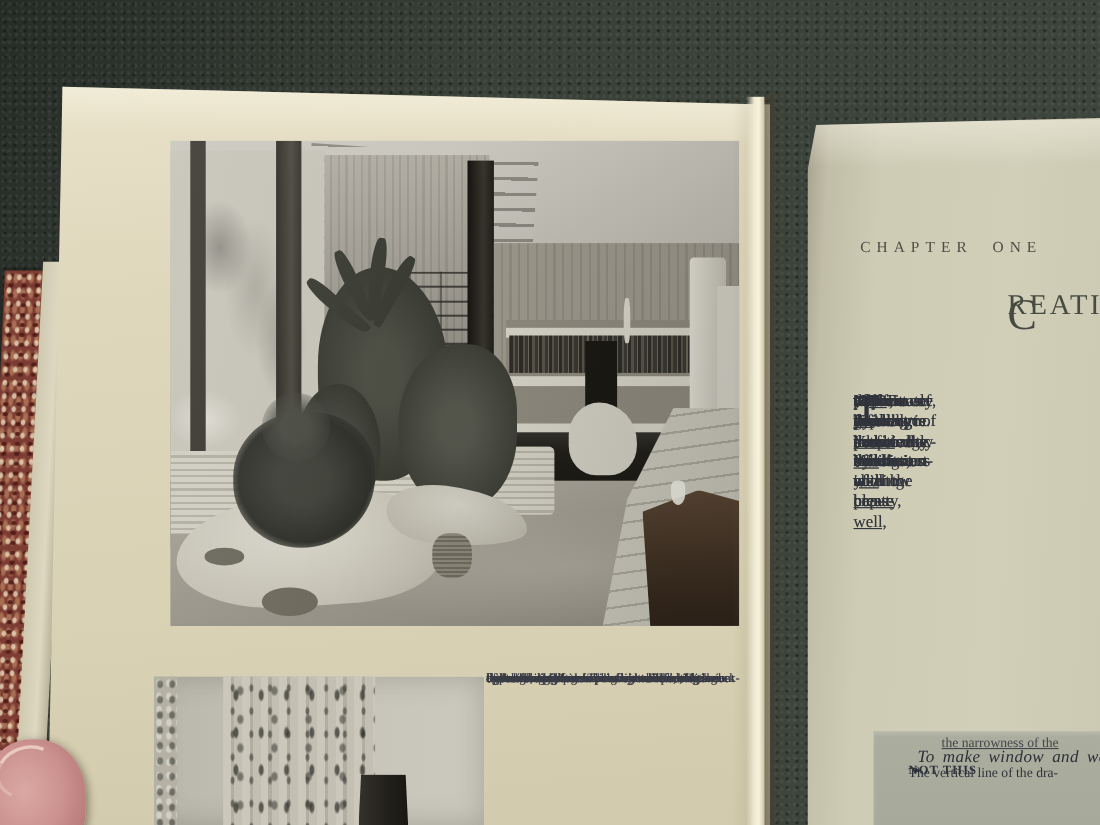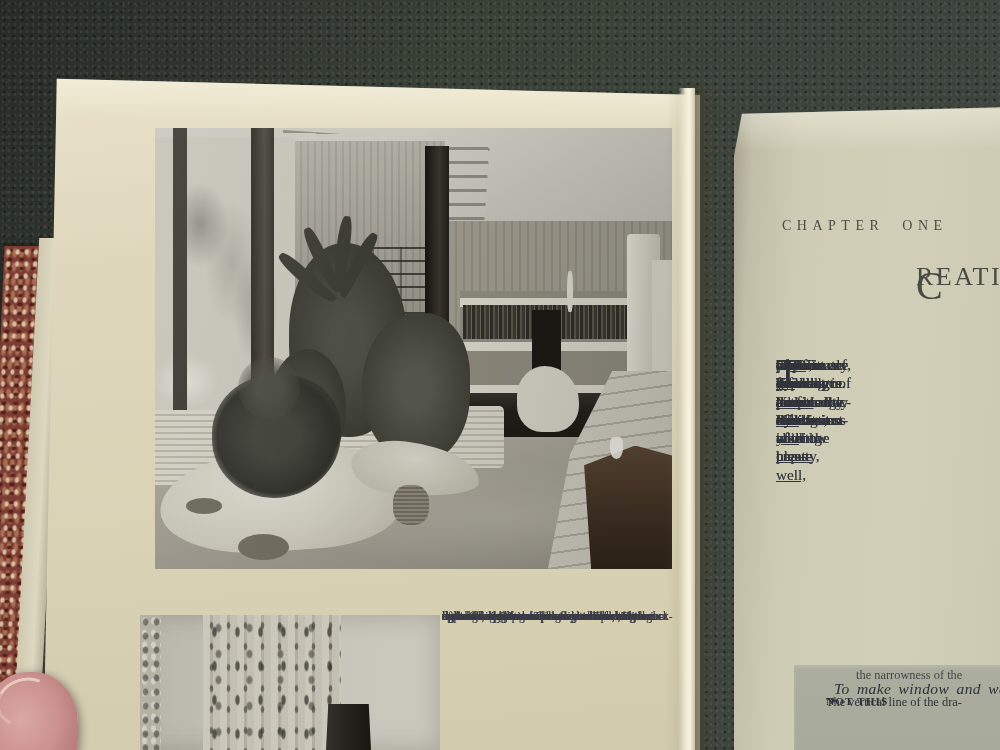--- a/index.html
+++ b/index.html
@@ -195,21 +195,21 @@
     background:linear-gradient(180deg,#abad9f,#a2a496);
     box-shadow:inset 0 2px 4px rgba(255,255,250,0.18);}
   .co-heading{position:static;display:block;margin:15px 0 0 40px;
     font-style:italic;font-size:15.5px;color:#2d3037;letter-spacing:0.4px;
     word-spacing:3px;white-space:nowrap;}
   .co-row{position:static;display:block;margin:30px 0 0 32px;white-space:nowrap;
     font-size:12.4px;color:#2f323a;}
   .co-label{position:static;font-weight:bold;letter-spacing:1px;font-size:11.4px;}
   .co-arrow{position:static;font-size:10px;padding:0 3px;}
   .co-partial{position:static;display:block;margin:3px 0 0 62px;font-size:12.4px;
-    color:rgba(47,50,58,0.85);white-space:nowrap;}
+    color:rgba(47,50,58,0.85);white-space:nowrap;text-decoration:underline;}
 
   
   .thumb{left:-18px;top:672px;width:96px;height:112px;z-index:10;
     border-radius:48% 46% 42% 50%;
     background:radial-gradient(ellipse at 42% 42%, #dba8a3 0%, #cb928f 45%, #b97c7a 75%, #a76c6c 100%);
     box-shadow:2px 2px 8px rgba(40,20,20,0.45);}
   .thumb-nail{left:14px;top:6px;width:58px;height:48px;border-radius:50%;
     border:3px solid rgba(242,222,206,0.0);
     border-top-color:rgba(242,222,206,0.75);
     border-left-color:rgba(242,222,206,0.35);

